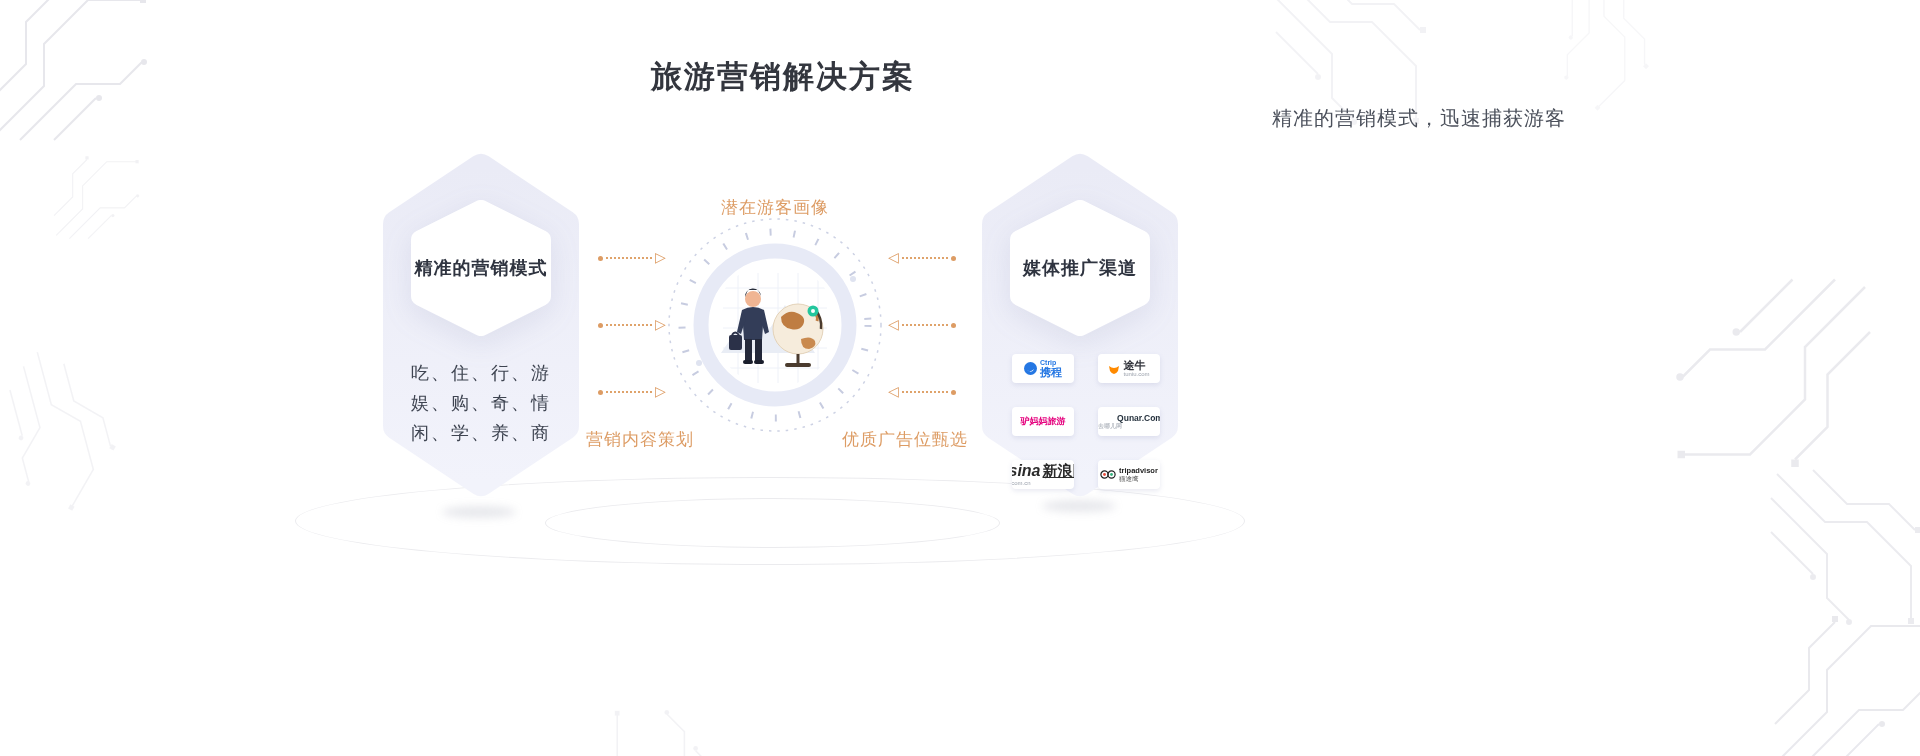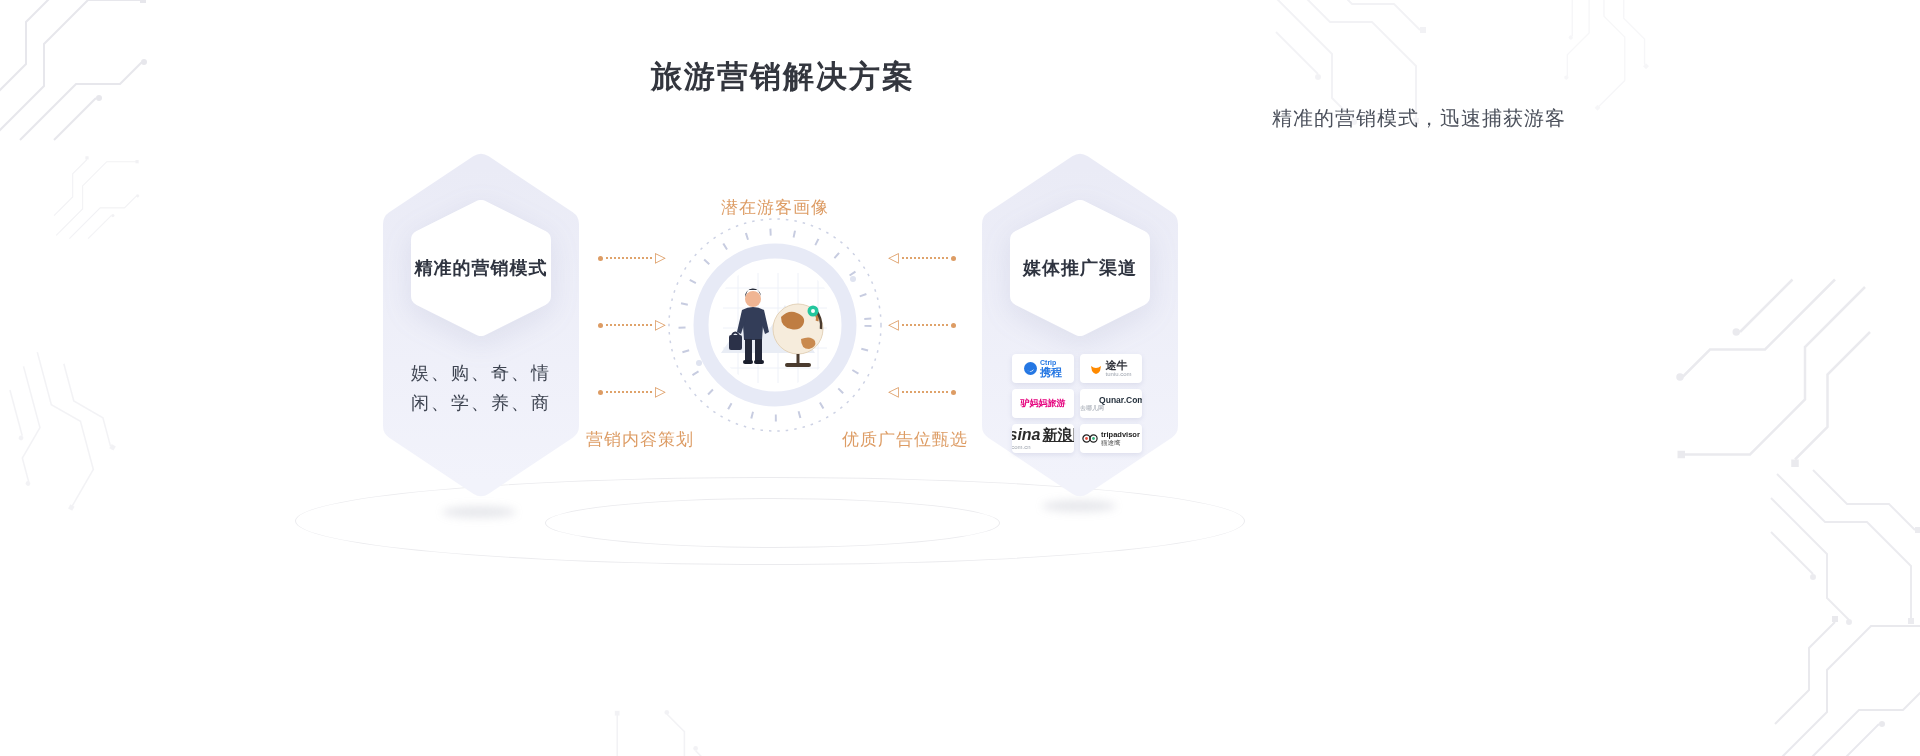--- a/index.html
+++ b/index.html
@@ -38,21 +38,21 @@
   }
   .hex-lines {
     position: absolute; top: 206px; left: 0; width: 196px; text-align: center;
     font-size: 18px; color: #3e4451; line-height: 30px; letter-spacing: 2px; z-index: 2;
   }
   .hex-lines span { display: block; }
 
   
   .logo-grid {
     position: absolute; top: 202px; left: 30px; width: 136px;
-    display: grid; grid-template-columns: 62px 62px; gap: 6px; z-index: 2; text-align: center;
+    display: grid; grid-template-columns: 62px 62px; gap: 24px; z-index: 2; text-align: center;
   }
   .logo-tile {
     width: 62px; height: 29px; background: #ffffff; border-radius: 4px;
     box-shadow: 0 2px 5px rgba(110,120,170,.16);
     display: flex; align-items: center; justify-content: center; gap: 3px;
     overflow: hidden; white-space: nowrap;
   }
   .logo-col { display: flex; flex-direction: column; align-items: flex-start; line-height: 1.1; }
   .logo-row { display: flex; align-items: center; gap: 2px; }
   .l-sub { font-size: 6px; color: #9aa0ab; }
@@ -163,20 +163,21 @@
 
   <div class="hex-card left">
     <svg class="hex-bg" viewBox="0 0 196 346">
       <polygon points="98,16 182,72 182,274 98,330 14,274 14,72" fill="url(#lavGrad)" stroke="url(#lavGrad)" stroke-width="28" stroke-linejoin="round"></polygon>
     </svg>
     <svg class="hex-white" viewBox="0 0 144 140">
       <polygon points="72,12 132,42 132,98 72,128 12,98 12,42" fill="#ffffff" stroke="#ffffff" stroke-width="20" stroke-linejoin="round"></polygon>
     </svg>
     <div class="hex-title">精准的营销模式</div>
     <div class="hex-lines">
+      <span>吃、住、行、游</span>
       <span>娱、购、奇、情</span>
       <span>闲、学、养、商</span>
     </div>
   </div>
 
   <div class="hex-card right">
     <svg class="hex-bg" viewBox="0 0 196 346">
       <polygon points="98,16 182,72 182,274 98,330 14,274 14,72" fill="url(#lavGrad)" stroke="url(#lavGrad)" stroke-width="28" stroke-linejoin="round"></polygon>
     </svg>
     <svg class="hex-white" viewBox="0 0 144 140">

